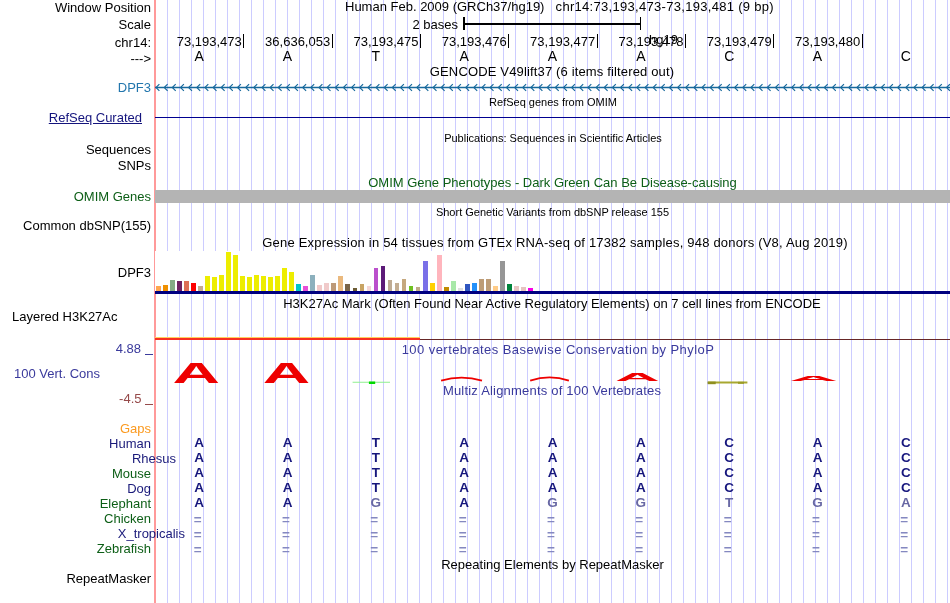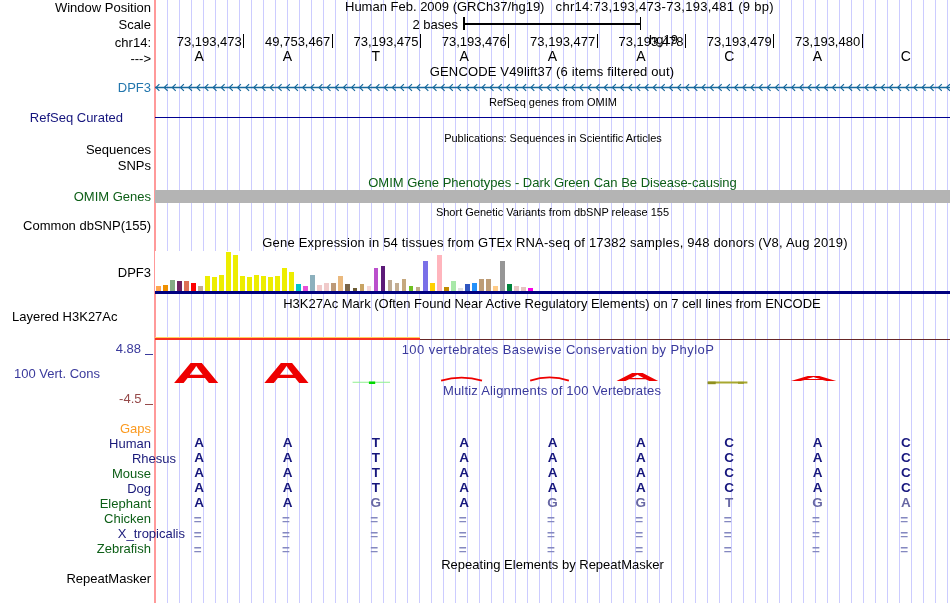--- a/index.html
+++ b/index.html
@@ -19,21 +19,21 @@
 <div class="ab t13 ra" style="left:0;top:18px;width:151px;color:#000000;">Scale</div>
 <div class="ab t13 ra" style="left:378px;top:17.5px;width:80px;">2 bases</div>
 <div class="ab" style="left:463px;top:23px;width:178px;height:1.5px;background:#000;"></div>
 <div class="ab" style="left:463px;top:17px;width:1.5px;height:13px;background:#000;"></div>
 <div class="ab" style="left:639.5px;top:17px;width:1.5px;height:13px;background:#000;"></div>
 <div class="ab t13" style="left:649px;top:33px;">hg19</div>
 <div class="ab t13 ra" style="left:0;top:36px;width:151px;color:#000000;">chr14:</div>
 <div class="ab" style="left:243.3px;top:34px;width:1.2px;height:14px;background:#000;"></div>
 <div class="ab t13 ra" style="left:174.8px;top:35px;width:67px;">73,193,473</div>
 <div class="ab" style="left:331.7px;top:34px;width:1.2px;height:14px;background:#000;"></div>
-<div class="ab t13 ra" style="left:263.2px;top:35px;width:67px;">49,753,467</div>
+<div class="ab t13 ra" style="left:263.2px;top:35px;width:67px;">36,636,053</div>
 <div class="ab" style="left:420.0px;top:34px;width:1.2px;height:14px;background:#000;"></div>
 <div class="ab t13 ra" style="left:351.5px;top:35px;width:67px;">73,193,475</div>
 <div class="ab" style="left:508.3px;top:34px;width:1.2px;height:14px;background:#000;"></div>
 <div class="ab t13 ra" style="left:439.8px;top:35px;width:67px;">73,193,476</div>
 <div class="ab" style="left:596.7px;top:34px;width:1.2px;height:14px;background:#000;"></div>
 <div class="ab t13 ra" style="left:528.2px;top:35px;width:67px;">73,193,477</div>
 <div class="ab" style="left:685.0px;top:34px;width:1.2px;height:14px;background:#000;"></div>
 <div class="ab t13 ra" style="left:616.5px;top:35px;width:67px;">73,193,478</div>
 <div class="ab" style="left:773.3px;top:34px;width:1.2px;height:14px;background:#000;"></div>
 <div class="ab t13 ra" style="left:704.8px;top:35px;width:67px;">73,193,479</div>
@@ -49,21 +49,21 @@
 <div class="ab t14r" style="left:722.2px;top:49px;width:14px;text-align:center;">C</div>
 <div class="ab t14r" style="left:810.5px;top:49px;width:14px;text-align:center;">A</div>
 <div class="ab t14r" style="left:898.8px;top:49px;width:14px;text-align:center;">C</div>
 <div class="ab t13" style="left:552px;top:65px;transform:translateX(-50%);color:#000000;letter-spacing:0.15px;">GENCODE V49lift37 (6 items filtered out)</div>
 <div class="ab t13 ra" style="left:0;top:80.5px;width:151px;color:#2276ad;">DPF3</div>
 <svg class="ab" style="left:0;top:0;" width="950" height="100">
     <line x1="155" y1="87.5" x2="950" y2="87.5" stroke="#17699c" stroke-width="1.5"></line>
     <path d="M159.4 84.2 L156.0 87.5 L159.4 90.8 M167.6 84.2 L164.2 87.5 L167.6 90.8 M175.7 84.2 L172.3 87.5 L175.7 90.8 M183.9 84.2 L180.5 87.5 L183.9 90.8 M192.0 84.2 L188.6 87.5 L192.0 90.8 M200.2 84.2 L196.8 87.5 L200.2 90.8 M208.3 84.2 L204.9 87.5 L208.3 90.8 M216.5 84.2 L213.1 87.5 L216.5 90.8 M224.6 84.2 L221.2 87.5 L224.6 90.8 M232.8 84.2 L229.4 87.5 L232.8 90.8 M240.9 84.2 L237.5 87.5 L240.9 90.8 M249.1 84.2 L245.7 87.5 L249.1 90.8 M257.2 84.2 L253.8 87.5 L257.2 90.8 M265.4 84.2 L262.0 87.5 L265.4 90.8 M273.5 84.2 L270.1 87.5 L273.5 90.8 M281.6 84.2 L278.2 87.5 L281.6 90.8 M289.8 84.2 L286.4 87.5 L289.8 90.8 M297.9 84.2 L294.5 87.5 L297.9 90.8 M306.1 84.2 L302.7 87.5 L306.1 90.8 M314.2 84.2 L310.8 87.5 L314.2 90.8 M322.4 84.2 L319.0 87.5 L322.4 90.8 M330.5 84.2 L327.1 87.5 L330.5 90.8 M338.7 84.2 L335.3 87.5 L338.7 90.8 M346.8 84.2 L343.4 87.5 L346.8 90.8 M355.0 84.2 L351.6 87.5 L355.0 90.8 M363.1 84.2 L359.7 87.5 L363.1 90.8 M371.3 84.2 L367.9 87.5 L371.3 90.8 M379.4 84.2 L376.0 87.5 L379.4 90.8 M387.6 84.2 L384.2 87.5 L387.6 90.8 M395.7 84.2 L392.3 87.5 L395.7 90.8 M403.9 84.2 L400.5 87.5 L403.9 90.8 M412.0 84.2 L408.6 87.5 L412.0 90.8 M420.2 84.2 L416.8 87.5 L420.2 90.8 M428.3 84.2 L424.9 87.5 L428.3 90.8 M436.5 84.2 L433.1 87.5 L436.5 90.8 M444.6 84.2 L441.2 87.5 L444.6 90.8 M452.8 84.2 L449.4 87.5 L452.8 90.8 M460.9 84.2 L457.5 87.5 L460.9 90.8 M469.1 84.2 L465.7 87.5 L469.1 90.8 M477.2 84.2 L473.8 87.5 L477.2 90.8 M485.4 84.2 L482.0 87.5 L485.4 90.8 M493.5 84.2 L490.1 87.5 L493.5 90.8 M501.7 84.2 L498.3 87.5 L501.7 90.8 M509.8 84.2 L506.4 87.5 L509.8 90.8 M518.0 84.2 L514.6 87.5 L518.0 90.8 M526.1 84.2 L522.7 87.5 L526.1 90.8 M534.3 84.2 L530.9 87.5 L534.3 90.8 M542.4 84.2 L539.0 87.5 L542.4 90.8 M550.6 84.2 L547.2 87.5 L550.6 90.8 M558.7 84.2 L555.3 87.5 L558.7 90.8 M566.9 84.2 L563.5 87.5 L566.9 90.8 M575.0 84.2 L571.6 87.5 L575.0 90.8 M583.2 84.2 L579.8 87.5 L583.2 90.8 M591.3 84.2 L587.9 87.5 L591.3 90.8 M599.5 84.2 L596.1 87.5 L599.5 90.8 M607.6 84.2 L604.2 87.5 L607.6 90.8 M615.8 84.2 L612.4 87.5 L615.8 90.8 M623.9 84.2 L620.5 87.5 L623.9 90.8 M632.1 84.2 L628.7 87.5 L632.1 90.8 M640.2 84.2 L636.8 87.5 L640.2 90.8 M648.4 84.2 L645.0 87.5 L648.4 90.8 M656.5 84.2 L653.1 87.5 L656.5 90.8 M664.7 84.2 L661.3 87.5 L664.7 90.8 M672.8 84.2 L669.4 87.5 L672.8 90.8 M681.0 84.2 L677.6 87.5 L681.0 90.8 M689.1 84.2 L685.7 87.5 L689.1 90.8 M697.3 84.2 L693.9 87.5 L697.3 90.8 M705.4 84.2 L702.0 87.5 L705.4 90.8 M713.6 84.2 L710.2 87.5 L713.6 90.8 M721.7 84.2 L718.3 87.5 L721.7 90.8 M729.9 84.2 L726.5 87.5 L729.9 90.8 M738.0 84.2 L734.6 87.5 L738.0 90.8 M746.2 84.2 L742.8 87.5 L746.2 90.8 M754.3 84.2 L750.9 87.5 L754.3 90.8 M762.5 84.2 L759.1 87.5 L762.5 90.8 M770.6 84.2 L767.2 87.5 L770.6 90.8 M778.8 84.2 L775.4 87.5 L778.8 90.8 M786.9 84.2 L783.5 87.5 L786.9 90.8 M795.1 84.2 L791.7 87.5 L795.1 90.8 M803.2 84.2 L799.8 87.5 L803.2 90.8 M811.4 84.2 L808.0 87.5 L811.4 90.8 M819.5 84.2 L816.1 87.5 L819.5 90.8 M827.7 84.2 L824.3 87.5 L827.7 90.8 M835.8 84.2 L832.4 87.5 L835.8 90.8 M844.0 84.2 L840.6 87.5 L844.0 90.8 M852.1 84.2 L848.7 87.5 L852.1 90.8 M860.3 84.2 L856.9 87.5 L860.3 90.8 M868.4 84.2 L865.0 87.5 L868.4 90.8 M876.6 84.2 L873.2 87.5 L876.6 90.8 M884.7 84.2 L881.3 87.5 L884.7 90.8 M892.9 84.2 L889.5 87.5 L892.9 90.8 M901.0 84.2 L897.6 87.5 L901.0 90.8 M909.2 84.2 L905.8 87.5 L909.2 90.8 M917.3 84.2 L913.9 87.5 L917.3 90.8 M925.5 84.2 L922.1 87.5 L925.5 90.8 M933.6 84.2 L930.2 87.5 L933.6 90.8 M941.8 84.2 L938.4 87.5 L941.8 90.8 M949.9 84.2 L946.5 87.5 L949.9 90.8" fill="none" stroke="#17699c" stroke-width="1.15"></path>
   </svg>
 <div class="ab t11" style="left:553px;top:97px;transform:translateX(-50%);color:#000000;">RefSeq genes from OMIM</div>
-<div class="ab t13 ra" style="left:0;top:111px;width:123px;color:#14147d;">RefSeq Curated</div>
+<div class="ab t13 ra" style="left:0;top:111px;width:142px;color:#14147d;text-decoration:underline;">RefSeq Curated</div>
 <div class="ab" style="left:155px;top:117px;width:795px;height:1.3px;background:#000090;"></div>
 <div class="ab t11" style="left:553px;top:132.5px;transform:translateX(-50%);color:#000000;">Publications: Sequences in Scientific Articles</div>
 <div class="ab t13 ra" style="left:0;top:143px;width:151px;color:#000000;">Sequences</div>
 <div class="ab t13 ra" style="left:0;top:158.5px;width:151px;color:#000000;">SNPs</div>
 <div class="ab t13" style="left:552.5px;top:176px;transform:translateX(-50%);color:#0c5e16;">OMIM Gene Phenotypes - Dark Green Can Be Disease-causing</div>
 <div class="ab" style="left:155px;top:190px;width:795px;height:12.5px;background:#b4b4b4;"></div>
 <div class="ab t13 ra" style="left:0;top:189.5px;width:151px;color:#0c5e16;">OMIM Genes</div>
 <div class="ab t11" style="left:552.5px;top:206.5px;transform:translateX(-50%);color:#000000;">Short Genetic Variants from dbSNP release 155</div>
 <div class="ab t13 ra" style="left:0;top:219px;width:151px;color:#000000;">Common dbSNP(155)</div>
 <div class="ab t13" style="left:555px;top:236px;transform:translateX(-50%);color:#000000;letter-spacing:0.2px;">Gene Expression in 54 tissues from GTEx RNA-seq of 17382 samples, 948 donors (V8, Aug 2019)</div>

